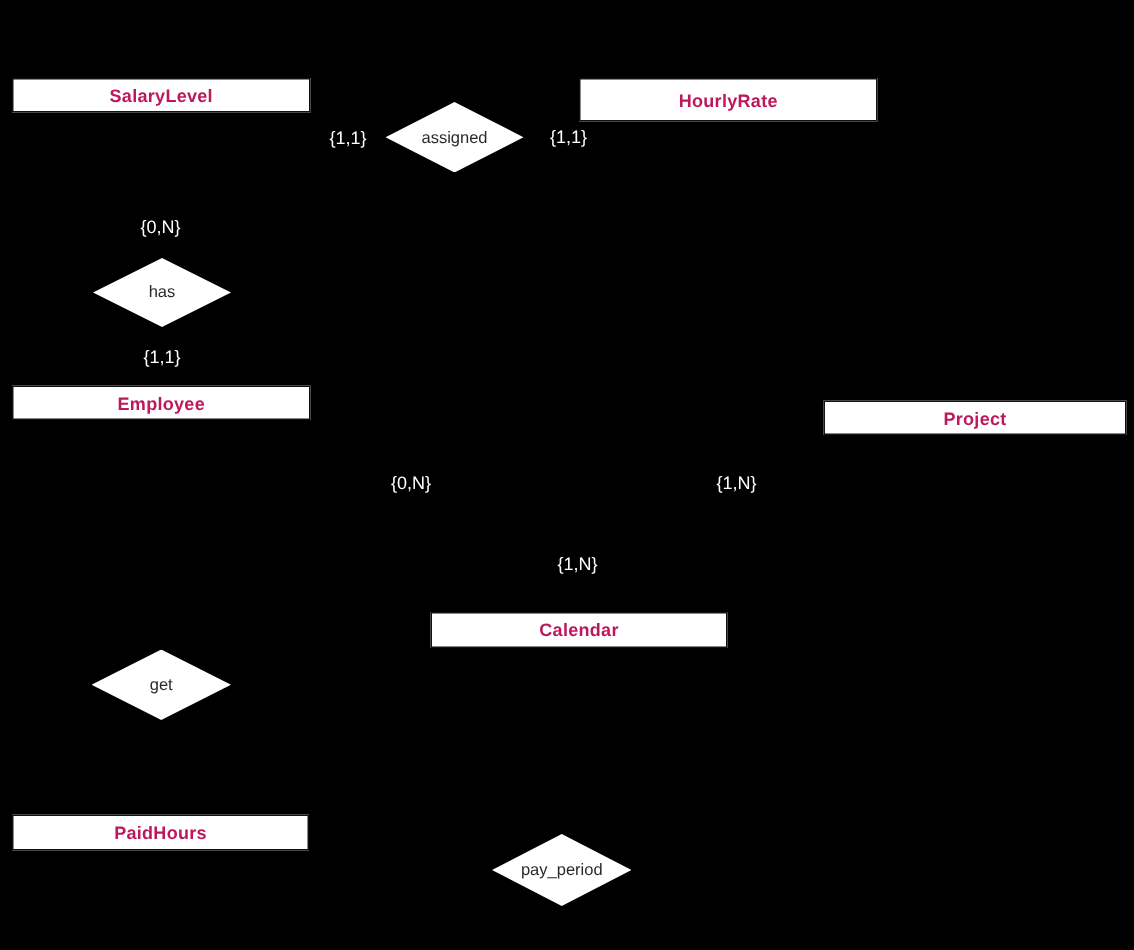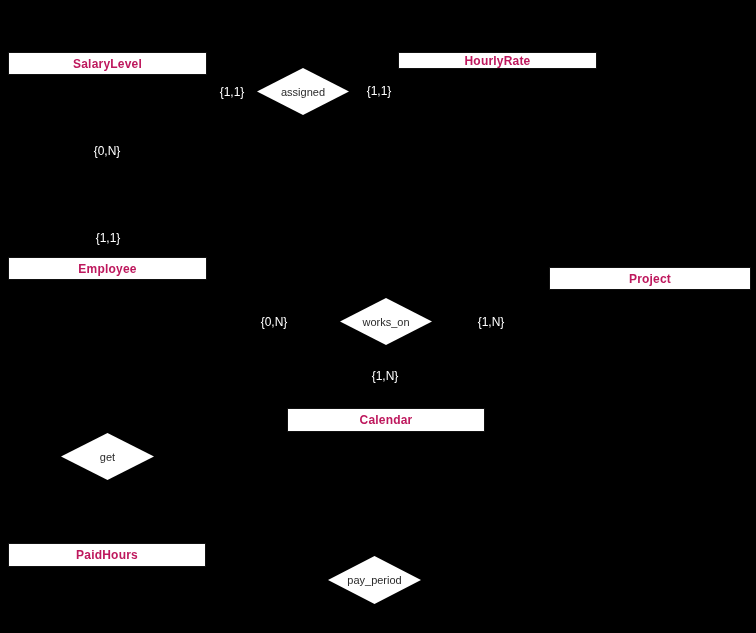--- a/index.html
+++ b/index.html
@@ -46,34 +46,34 @@
     white-space: nowrap;
   }
 </style>
 </head>
 <body>
 
 <div class="stage">
 
   <div class="entity" style="left:8px;   top:52px;  width:199px; height:23px;">SalaryLevel</div>
 
-  <div class="entity" style="left:398px; top:52px;  width:199px; height:17px;">HourlyRate</div>
+  <div class="entity" style="left:386px; top:52px;  width:199px; height:29px;">HourlyRate</div>
 
   <div class="entity" style="left:8px;   top:257px; width:199px; height:23px;">Employee</div>
 
   <div class="entity" style="left:549px; top:267px; width:202px; height:23px;">Project</div>
 
   <div class="entity" style="left:8px;   top:543px; width:198px; height:24px;">PaidHours</div>
 
   <div class="entity" style="left:287px; top:408px; width:198px; height:24px;">Calendar</div>
 
   <div class="diamond" style="left:257px; top:68px;  width:92px; height:47px;">assigned</div>
 
+  <div class="diamond" style="left:62px;  top:172px; width:92px; height:46px;">has</div>
 
-  <div class="diamond" style="left:340px; top:298px; width:92px; height:47px;">works_on</div>
 
   <div class="diamond" style="left:61px;  top:433px; width:93px; height:47px;">get</div>
 
   <div class="diamond" style="left:328px; top:556px; width:93px; height:48px;">pay_period</div>
 
   <span class="card" style="left:232px; top:92px;">{1,1}</span>
 
   <span class="card" style="left:379px; top:91px;">{1,1}</span>
 
   <span class="card" style="left:107px; top:151px;">{0,N}</span>

